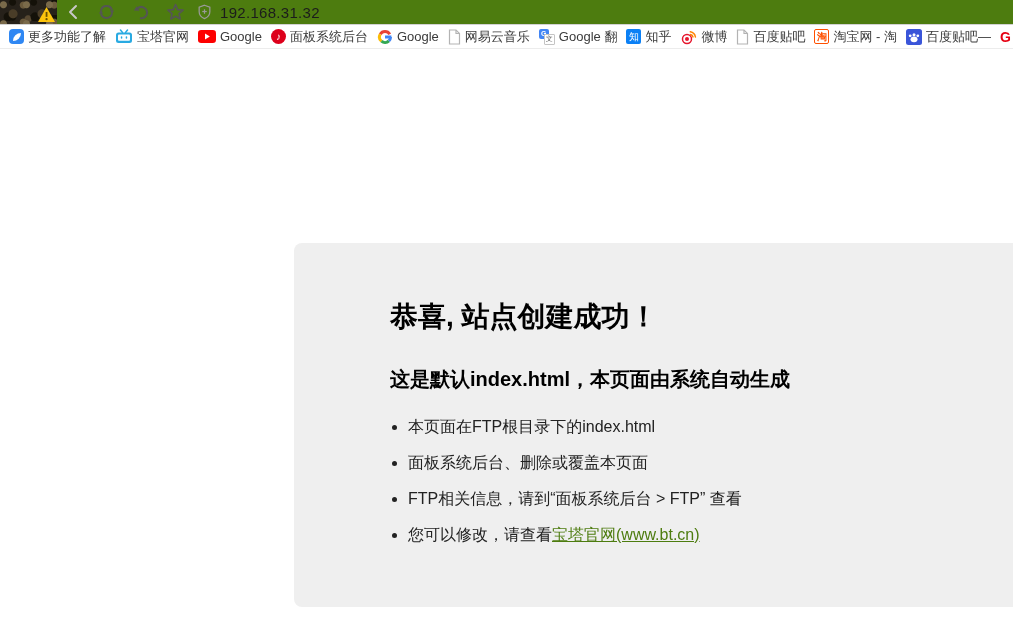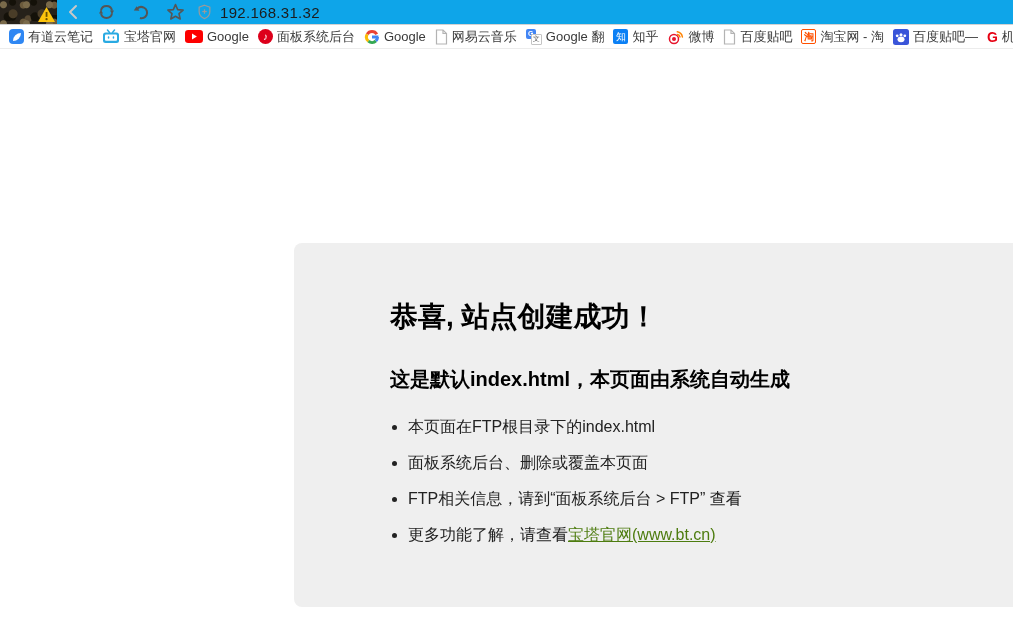--- a/index.html
+++ b/index.html
@@ -2,21 +2,21 @@
 <html><head>
 <meta charset="utf-8">
 <style>
   html,body{margin:0;padding:0;}
   body{width:1013px;height:633px;overflow:hidden;background:#fff;
        font-family:"Liberation Sans","DejaVu Sans",sans-serif;}
   .viewport{position:relative;width:1013px;height:633px;background:#fff;}
 
   
   .toolbar{position:absolute;left:0;top:0;width:100%;height:24px;
-           background:#0ea5e9;border-bottom:1px solid #d2d2d2;
+           background:#4d7c0f;border-bottom:1px solid #d2d2d2;
            display:flex;align-items:center;}
   .tab-thumb{position:relative;width:57px;height:24px;flex:0 0 auto;
     background-color:#26211a;
     background-image:
       radial-gradient(circle at 15% 25%, #7a6a4a 0 3px, transparent 4px),
       radial-gradient(circle at 45% 60%, #4a3d28 0 4px, transparent 5px),
       radial-gradient(circle at 75% 30%, #6b5a3c 0 3px, transparent 4px),
       radial-gradient(circle at 30% 80%, #141109 0 4px, transparent 5px),
       radial-gradient(circle at 85% 75%, #574832 0 3px, transparent 4px),
       radial-gradient(circle at 60% 15%, #141109 0 3px, transparent 4px);
@@ -118,21 +118,21 @@
         </svg>
       </span>
       <span class="url-text">192.168.31.32</span>
     </div>
   </div>
 
   <div class="bmbar">
 
     <div class="bm">
       <span class="icsq ic-youdao"></span>
-      <span class="bm-label">有道云笔记</span>
+      <span class="bm-label">更多功能了解</span>
     </div>
 
     <div class="bm">
       <span class="icsq">
         <svg width="18" height="15" viewBox="0 0 18 15">
           <path d="M5.5 1 L7.5 3.4 M12.5 1 L10.5 3.4" stroke="#29aae2" stroke-width="1.5" stroke-linecap="round"></path>
           <rect x="1" y="3.5" width="16" height="10.5" rx="2.5" fill="#29aae2"></rect>
           <rect x="3" y="5.6" width="12" height="6.2" rx="1" fill="#fff"></rect>
           <rect x="5.8" y="7.2" width="1.5" height="2.6" rx="0.7" fill="#29aae2"></rect>
           <rect x="10.7" y="7.2" width="1.5" height="2.6" rx="0.7" fill="#29aae2"></rect>
@@ -246,18 +246,18 @@
       <li>
         <span>本页面在FTP根目录下的index.html</span>
       </li>
       <li>
         <span>面板系统后台、删除或覆盖本页面</span>
       </li>
       <li>
         <span>FTP相关信息，请到“面板系统后台 &gt; FTP” 查看</span>
       </li>
       <li>
-        <span>更多功能了解，请查看</span><a>宝塔官网(www.bt.cn)</a>
+        <span>您可以修改，请查看</span><a>宝塔官网(www.bt.cn)</a>
       </li>
     </ul>
   </div>
 
 </div>
 
 </body></html>

